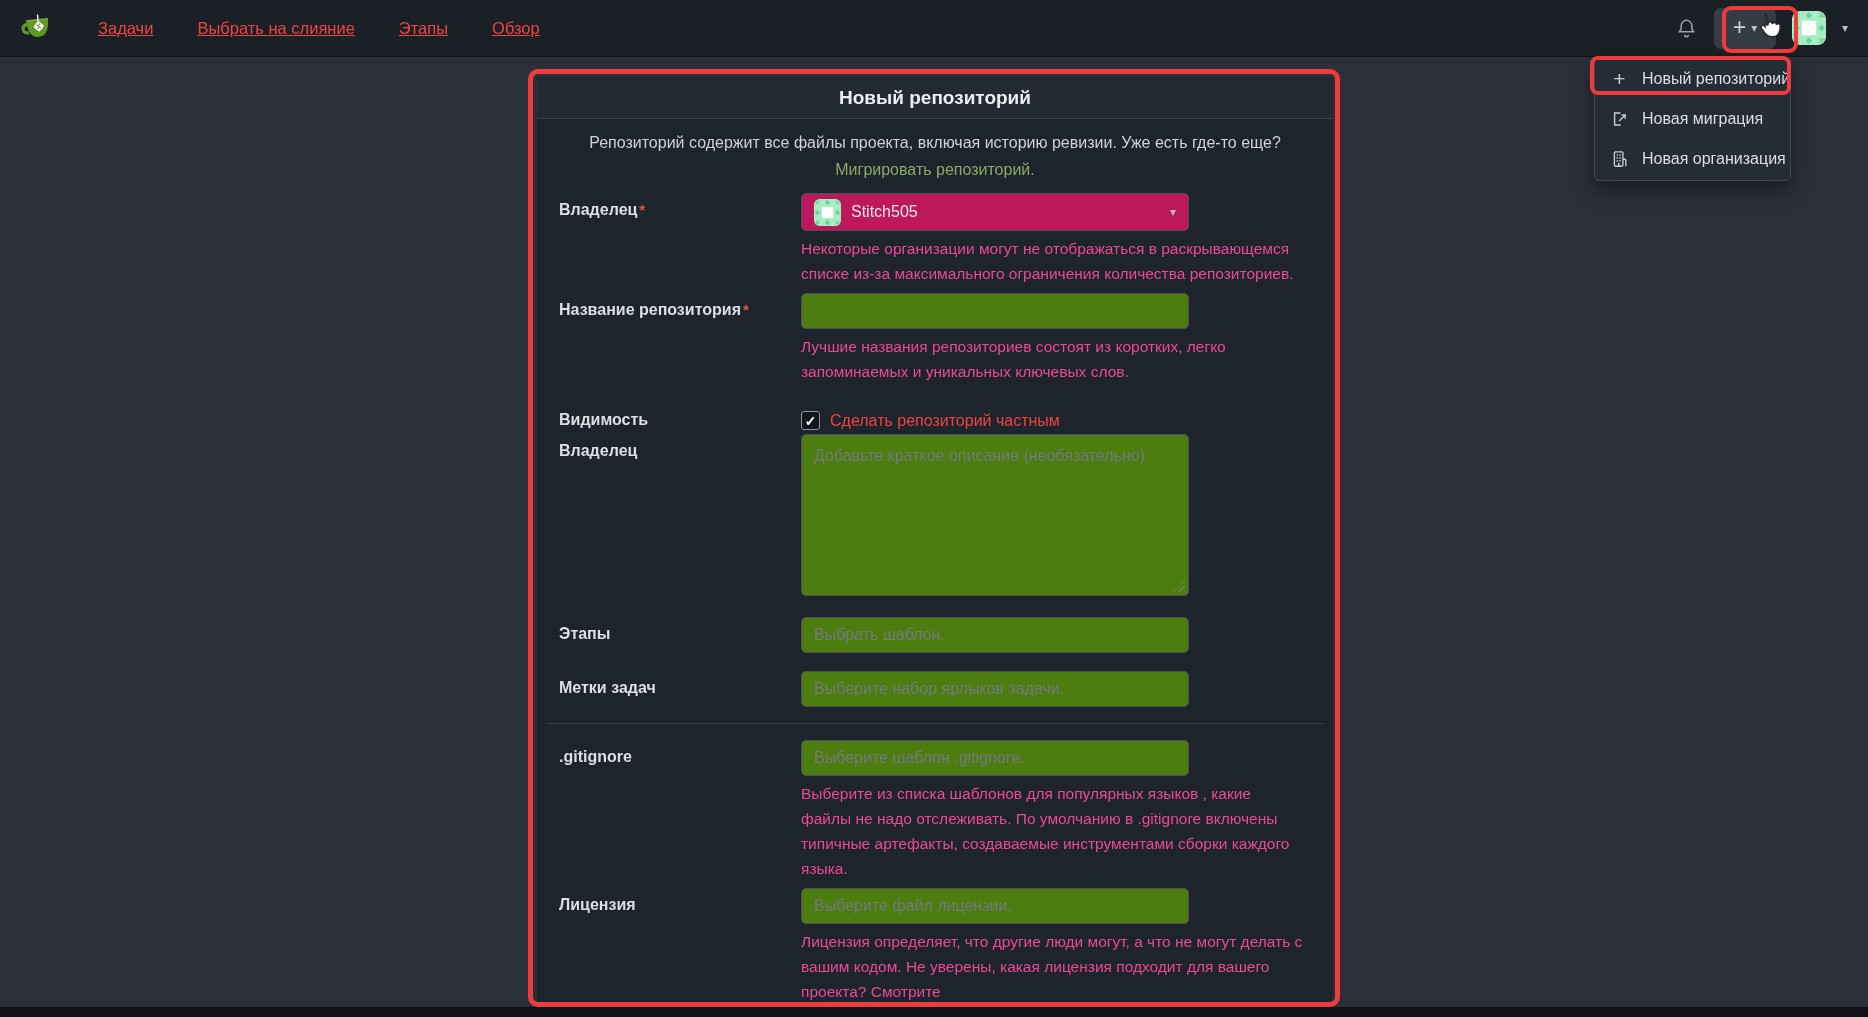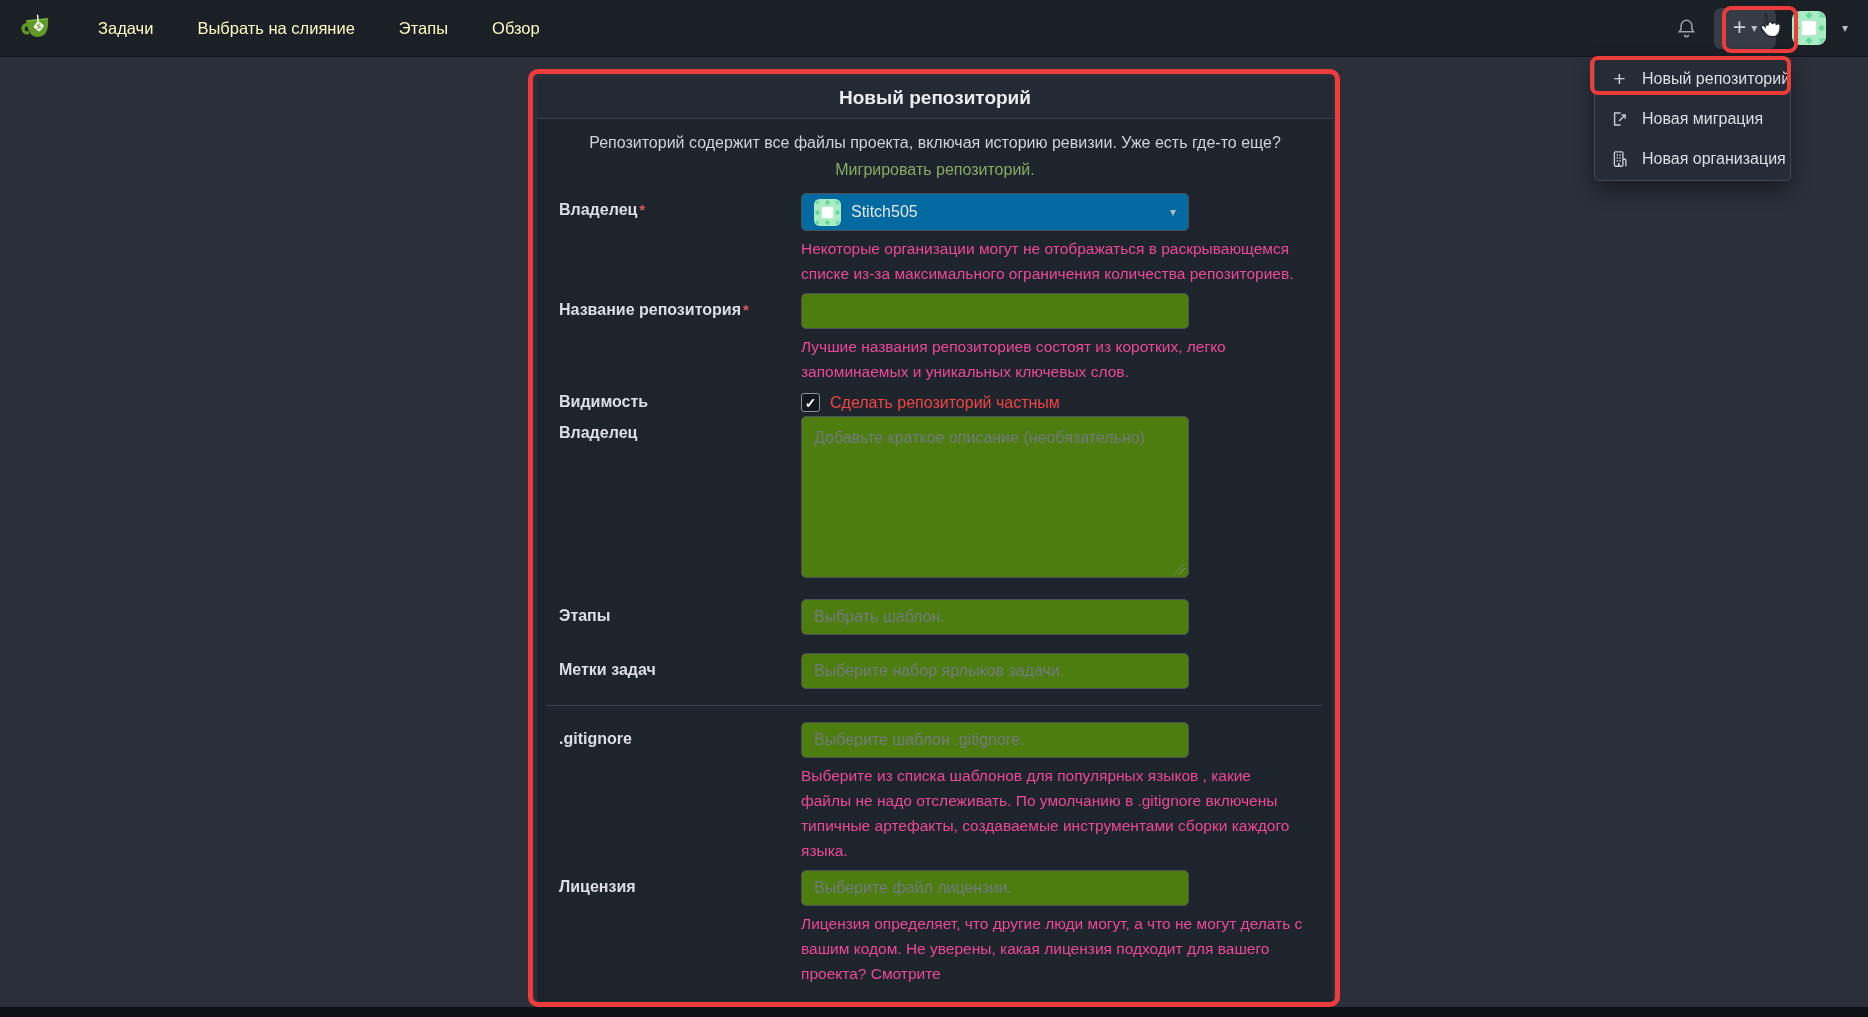--- a/index.html
+++ b/index.html
@@ -11,21 +11,21 @@
     color:#ced2d8;
   }
   
   .navbar {
     position:absolute; top:0; left:0; width:100%; height:57px;
     background:#1b1f26; border-bottom:1px solid #12151b;
     display:flex; align-items:center; padding:0 20px; z-index:5;
   }
   .logo { width:34px; height:34px; display:block; }
   .nav-links { display:flex; gap:44px; margin-left:44px; }
-  .nav-link { font-size:16.5px; color:#fef9c3; cursor:pointer; white-space:nowrap; }
+  .nav-link { font-size:16.5px; color:#ef4444; cursor:pointer; white-space:nowrap;text-decoration:underline; }
   .nav-right { margin-left:auto; display:flex; align-items:center; gap:16px; }
   .bell { width:23px; height:23px; }
   .plus-btn {
     width:62px; height:41px; background:#353c46; border-radius:7px;
     display:flex; align-items:center; justify-content:center; gap:5px;
     color:#cdd1d7; position:relative;
   }
   .plus-btn .plus-glyph { font-size:23px; line-height:1; margin-top:-2px; }
   .caret-glyph { font-size:12px; color:#b7bcc3; }
   .avatar { width:34px; height:34px; border-radius:8px; display:block; }
@@ -71,38 +71,38 @@
   }
   .tin::placeholder { color:#737981; opacity:1; }
   textarea.tin { height:162px; padding:8px 12px; resize:none; line-height:25px; }
   .ta-wrap { position:relative; width:388px; }
   .resize-handle {
     position:absolute; right:4px; bottom:4px; width:11px; height:11px;
     background:repeating-linear-gradient(135deg, transparent 0 3px, #8a9097 3px 4px);
     clip-path:polygon(100% 0, 100% 100%, 0 100%);
   }
   .select {
-    width:388px; height:38px; background:#0369a1;
+    width:388px; height:38px; background:#be185d;
     border:1px solid #4a515b; border-radius:5px;
     display:flex; align-items:center; gap:10px; padding:0 12px; cursor:pointer;
   }
   .select .owner-avatar { width:27px; height:27px; border-radius:5px; }
   .select .owner-name { font-size:16px; color:#e4e6ea; }
   .select .caret-glyph { margin-left:auto; }
   .help { margin-top:5px; font-size:15.5px; line-height:25px; color:#ec4899; max-width:502px; }
   .cb-row { display:flex; align-items:center; padding-top:5px; }
   .cb {
     width:19px; height:19px; border:1px solid #8b939d; border-radius:3px;
     background:#13181f; display:flex; align-items:center; justify-content:center;
     color:#ffffff; font-size:14px; font-weight:bold; cursor:pointer;
   }
   .cb:not(.checked) .check { display:none; }
   .cb-label { margin-left:10px; font-size:16px; color:#ef4444; }
   .divider { border-top:1px solid #3a414b; margin:16px -12px 16px; }
-  .mb-repo { margin-bottom:4px; }
+  .mb-repo { margin-bottom:22px; }
   .mb-vis  { margin-bottom:4px; }
   .mb-desc { margin-bottom:21px; }
   .mb-tpl  { margin-bottom:18px; }
   .mb-none { margin-bottom:0; }
   
   .anno { position:absolute; border:4px solid #ee3c3c; pointer-events:none; z-index:10; }
   .anno-form { left:528px; top:69px; width:812px; height:938px; border-width:5px; border-radius:10px; }
   .anno-plus { left:1722px; top:6px; width:76px; height:47px; border-radius:9px; }
   .anno-menu { left:1590px; top:56px; width:201px; height:39px; border-radius:8px; }
   

